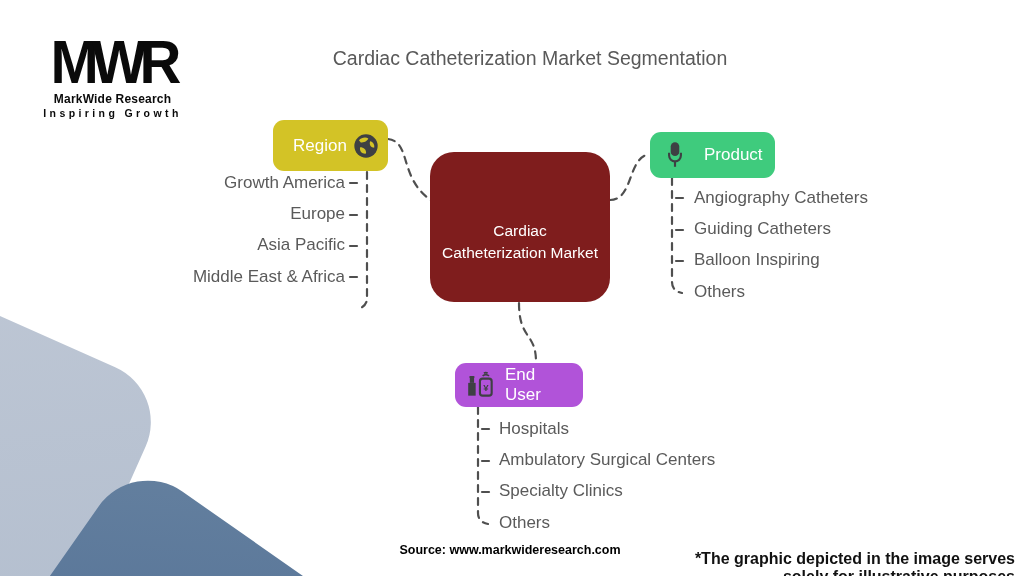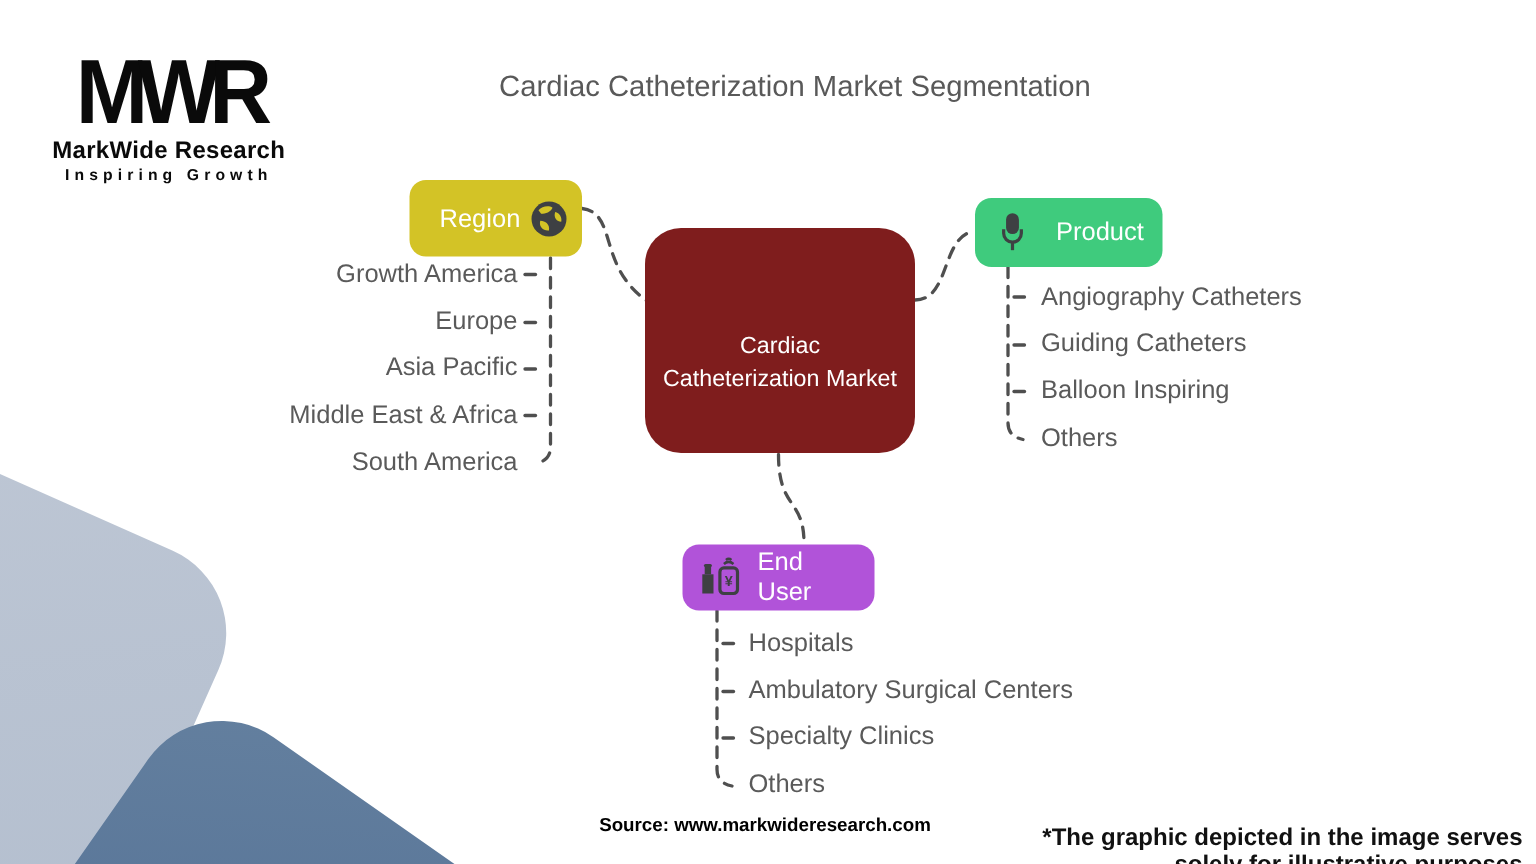--- a/index.html
+++ b/index.html
@@ -9,21 +9,21 @@
   
   .decor{position:absolute;border-radius:60px;}
   .decor-light{width:250px;height:250px;left:-120px;top:330px;transform:rotate(24deg);
     background:linear-gradient(150deg,#bdc6d4 0%,#b4bfcf 100%);}
   .decor-slate{width:300px;height:300px;left:20px;top:516px;transform:rotate(35deg);
     background:linear-gradient(150deg,#64809f 0%,#4a6890 100%);}
 
   
   .logo{position:absolute;left:30px;top:34px;width:165px;text-align:center;color:#0a0a0a;}
   .logo-acronym{font-size:58px;font-weight:900;letter-spacing:-7px;line-height:56px;transform:scaleY(1.05);}
-  .logo-name{font-size:16px;font-weight:800;letter-spacing:.2px;margin-top:2px;}
+  .logo-name{font-size:12px;font-weight:800;letter-spacing:.2px;margin-top:2px;}
   .logo-tagline{font-size:10.5px;font-weight:700;letter-spacing:3.4px;margin-top:1px;}
 
   
   .page-title{position:absolute;left:280px;top:47px;width:500px;text-align:center;
     font-size:19.5px;color:#595959;}
 
   
   .center-node{position:absolute;left:430px;top:152px;width:180px;height:150px;
     border-radius:24px;display:flex;align-items:center;justify-content:center;
     box-sizing:border-box;padding:38px 12px 8px 12px;}
@@ -135,21 +135,20 @@
       </svg>
     </span>
     <span class="label">End User</span>
   </div>
 
   <div class="seg-list list-region">
     <div class="seg-item">Growth America</div>
     <div class="seg-item">Europe</div>
     <div class="seg-item">Asia Pacific</div>
     <div class="seg-item">Middle East &amp; Africa</div>
-    <div class="seg-item">South America</div>
   </div>
 
   <div class="seg-list list-product">
     <div class="seg-item">Angiography Catheters</div>
     <div class="seg-item">Guiding Catheters</div>
     <div class="seg-item">Balloon Inspiring</div>
     <div class="seg-item">Others</div>
   </div>
 
   <div class="seg-list list-enduser">

